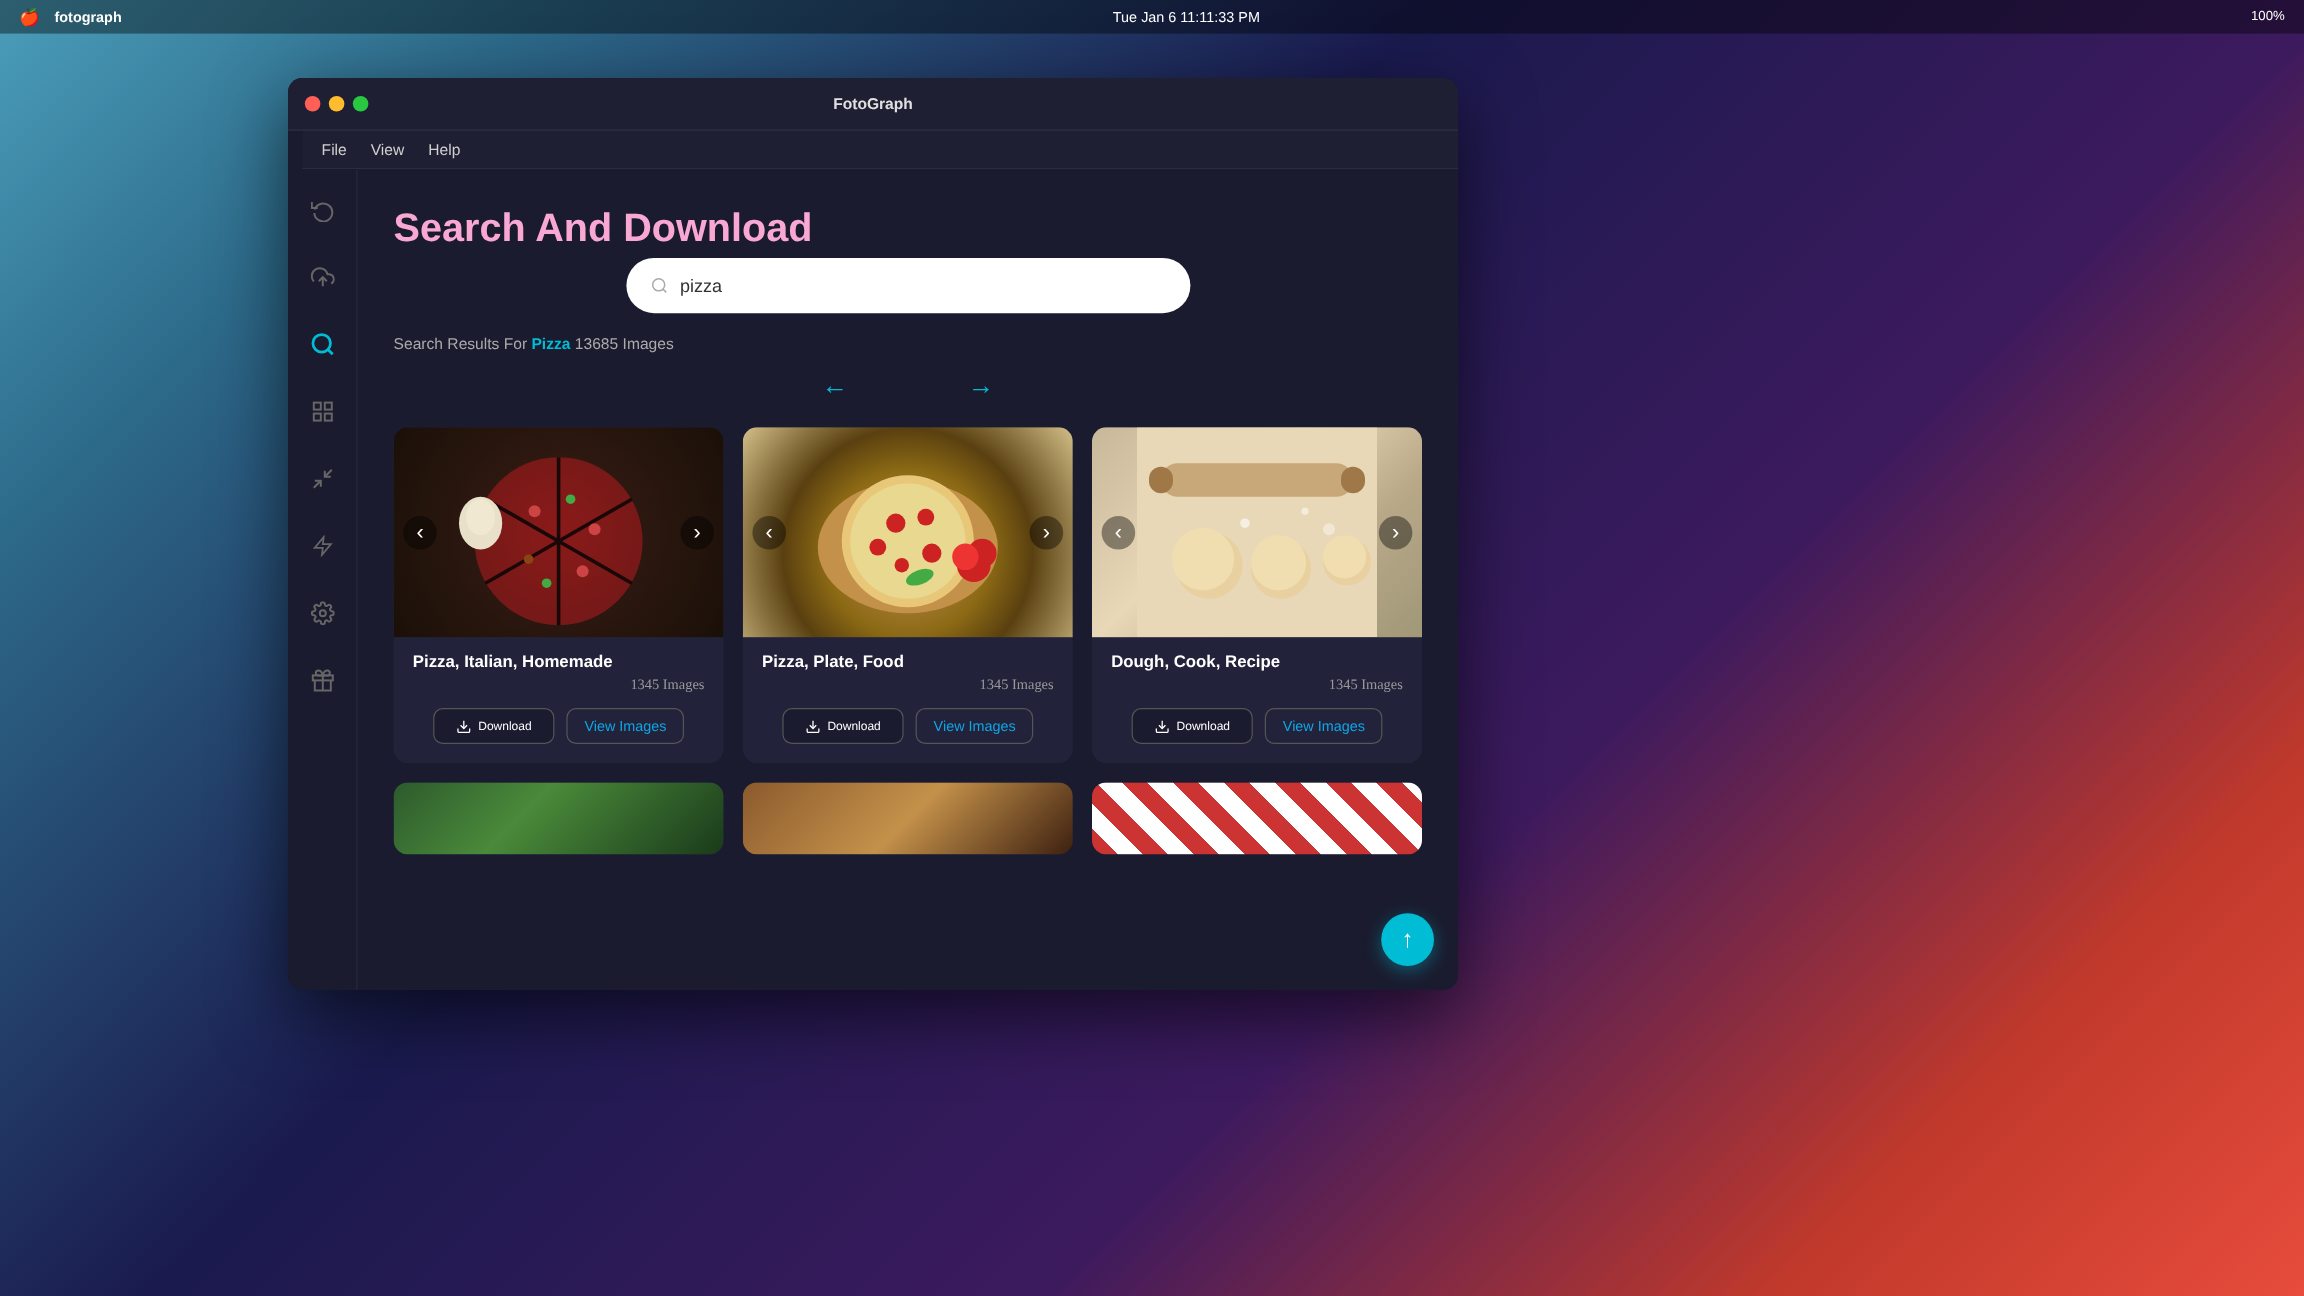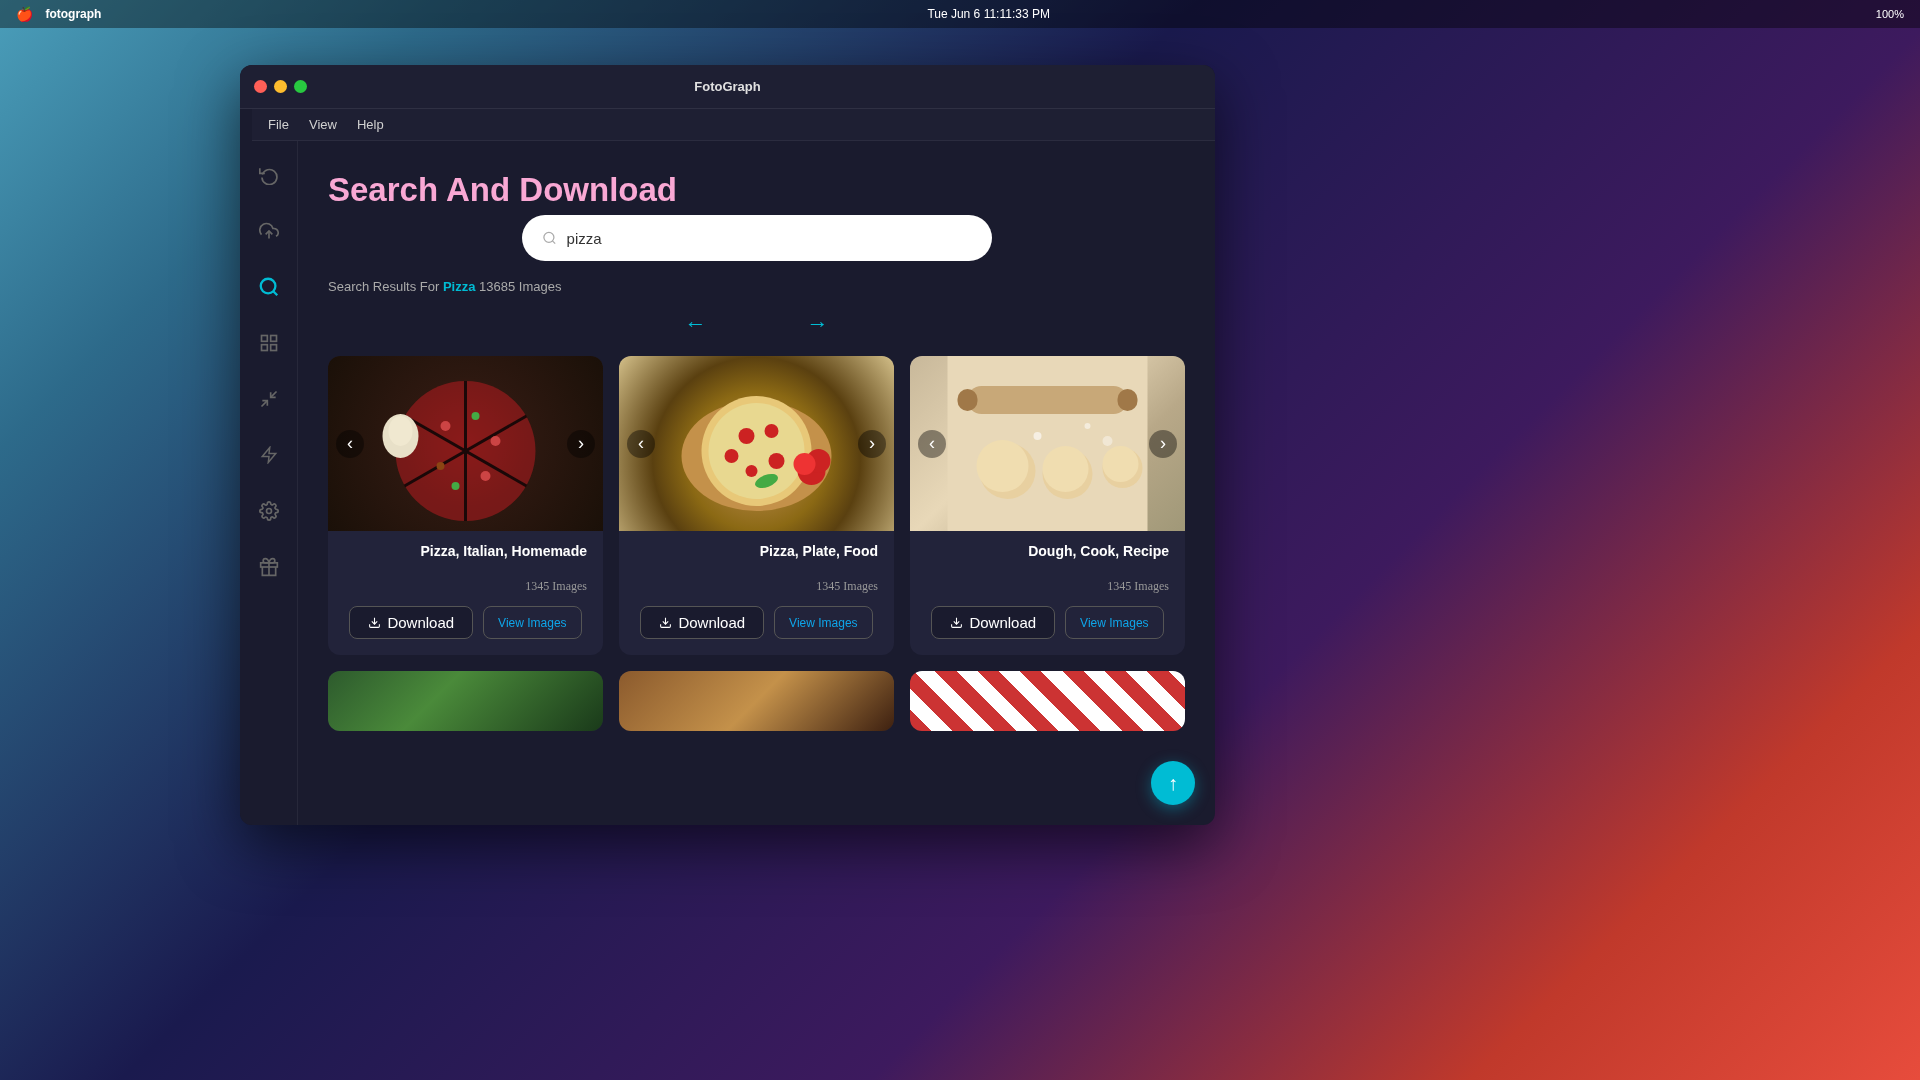--- a/index.html
+++ b/index.html
@@ -291,43 +291,43 @@
     .img-nav-right { right: 8px; }
 
     .card-body {
       padding: 12px 16px 16px;
     }
 
     .card-title {
       font-size: 14px;
       font-weight: 700;
       color: #fff;
-      text-align: right;
-      margin-bottom: 20px;
+      text-align: left;
+      margin-bottom: 4px;
     }
 
     .card-count {
       font-size: 12px;
       color: #999;
       text-align: right;
       margin-bottom: 12px;
       font-family: Liberation Serif, serif;
     }
 
     .card-actions {
       display: flex;
       gap: 10px;
       justify-content: center;
     }
 
     .btn-download {
       background: #1a1b2e;
       border: 1px solid #555;
       color: #fff;
-      font-size: 15px;
+      font-size: 10px;
       padding: 7px 18px;
       border-radius: 8px;
       cursor: pointer;
       display: flex;
       align-items: center;
       gap: 6px;
     }
 
     .btn-view {
       background: transparent;
@@ -359,21 +359,21 @@
     }
   </style>
 </head>
 <body>
 
 <div class="macos-bar">
   <div class="macos-bar-left">
     <span class="apple-logo">🍎</span>
     <span class="app-name-bar">fotograph</span>
   </div>
-  <div class="macos-bar-center">Tue Jun 6  11:11:33 PM</div>
+  <div class="macos-bar-center">Tue Jan 6  11:11:33 PM</div>
   <div class="macos-bar-right">
     <span>100%</span>
   </div>
 </div>
 
 <div class="window">
 
   <div class="title-bar">
     <div class="traffic-lights">
       <div class="traffic-light tl-red"></div>

